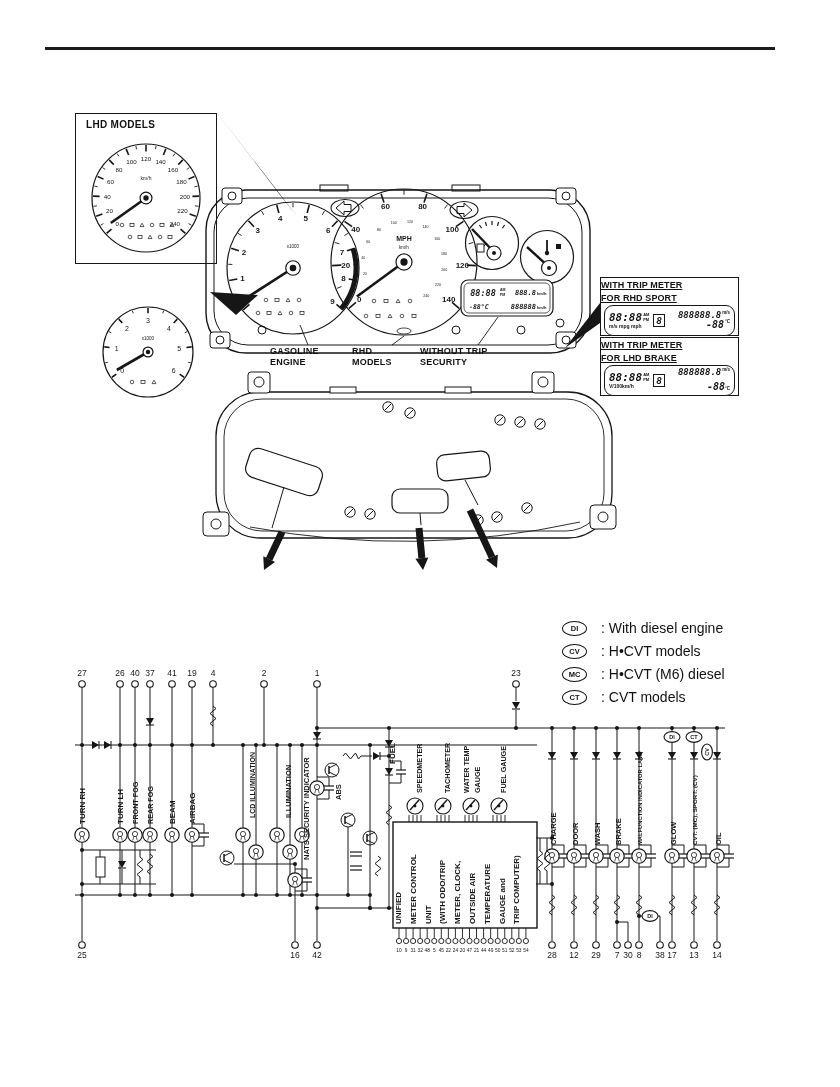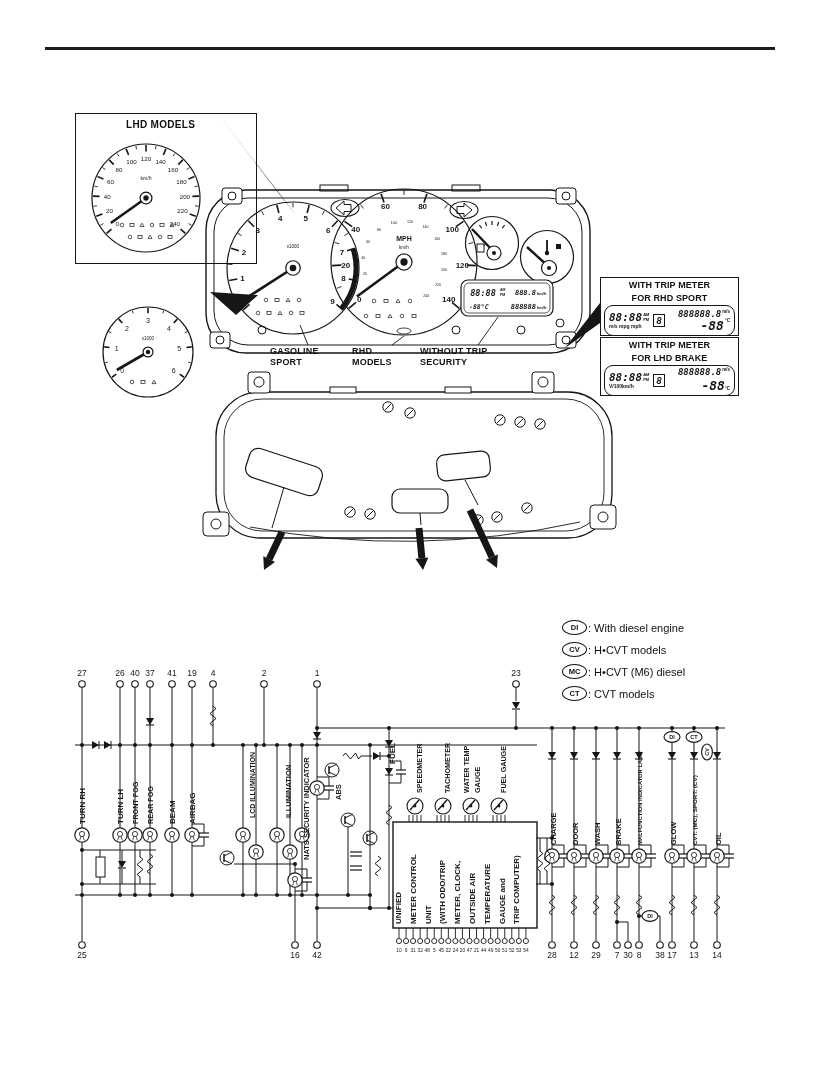--- a/index.html
+++ b/index.html
@@ -1,44 +1,44 @@
 <!DOCTYPE html>
 <html><head>
 <meta charset="utf-8">
 <style>
   html,body{margin:0;padding:0;background:#fff;}
   .page{position:relative;width:840px;height:1087px;background:#ffffff;overflow:hidden;
         font-family:"Liberation Sans",sans-serif;color:#111;}
   #art{position:absolute;left:0;top:0;pointer-events:none;}
   .rule{position:absolute;left:45px;top:47px;width:730px;height:3px;background:#1c1c1c;}
-  .gbox{position:absolute;border:1.5px solid #161616;background:transparent;padding-left:40px;}
+  .gbox{position:absolute;border:1.5px solid #161616;background:transparent;}
   .gbox-title{margin:5px 0 0 10px;font-size:10px;font-weight:bold;letter-spacing:.3px;}
   .caption{position:absolute;font-size:9px;font-weight:bold;line-height:11px;letter-spacing:.2px;}
   .tbox{position:absolute;left:600px;width:137px;height:57px;border:1.4px solid #161616;background:#fff;}
-  .t-title{text-align:center;font-size:9px;font-weight:bold;line-height:10.5px;margin-top:2px;letter-spacing:.1px;}
+  .t-title{text-align:left;font-size:9px;font-weight:bold;line-height:10.5px;margin-top:2px;letter-spacing:.1px;text-decoration:underline;}
   .t-lcd{margin:2px 3px 0 3px;height:29px;border:1.2px solid #161616;border-radius:9px;
          display:flex;align-items:center;padding:0 4px;gap:2px;background:#fff;}
   .lcd-left{display:flex;flex-direction:column;line-height:1;}
   .lcd-clockrow{display:flex;align-items:flex-start;gap:1px;}
   .lcd-clock{font-family:"DejaVu Sans Mono",monospace;font-weight:bold;font-style:italic;font-size:11px;}
   .lcd-ampm{display:flex;flex-direction:column;font-size:4px;font-weight:bold;line-height:4.5px;margin-top:1px;}
   .lcd-units{font-size:5px;font-weight:bold;margin-top:1px;}
   .lcd-digit{border:1.1px solid #161616;font-family:"DejaVu Sans Mono",monospace;font-weight:bold;
              font-style:italic;font-size:9.5px;padding:1px 2px;margin:0 2px;line-height:1;}
   .lcd-right{display:flex;flex-direction:column;align-items:flex-end;line-height:1;flex:1;}
   .lcd-odo,.lcd-temp{font-family:"DejaVu Sans Mono",monospace;font-weight:bold;font-style:italic;font-size:9px;}
-  .lcd-temp{font-size:13px;font-style:italic;}
+  .lcd-temp{font-size:10px;font-style:italic;}
   .lcd-u{font-size:4.5px;font-weight:bold;}
   .lcd-odorow,.lcd-temprow{display:flex;align-items:flex-start;gap:1px;}
   .ctable{position:absolute;}
   .legend{position:absolute;left:562px;top:620px;}
   .lrow{display:flex;align-items:center;margin-bottom:7px;}
   .lbadge{width:25px;height:15px;border:1.3px solid #111;border-radius:50%;display:flex;
           align-items:center;justify-content:center;font-size:7.5px;font-weight:bold;box-sizing:border-box;}
-  .ltext{font-size:11px;margin-left:1px;}
+  .ltext{font-size:14px;margin-left:14px;}
 </style>
 </head>
 <body>
 
 <div class="page">
   <svg id="art" width="840" height="1087" viewBox="0 0 840 1087">
       <circle cx="146" cy="198" r="54" fill="none" stroke="#161616" stroke-width="1.2"></circle>
       <line x1="106.61332424969811" y1="233.4639221370195" x2="111.48835430482981" y2="229.07442535930537" stroke="#161616" stroke-width="1.6"></line>
       <line x1="100.57013306278805" y1="225.29701797023287" x2="103.41592850111905" y2="223.58709156153148" stroke="#161616" stroke-width="0.9"></line>
       <line x1="96.19629109834685" y1="216.12706759626045" x2="102.36067469070241" y2="213.88341545604405" stroke="#161616" stroke-width="1.6"></line>
@@ -825,21 +825,21 @@
     </svg>
 
   <div class="rule"></div>
 
   <div class="gbox" style="left:75px;top:113px;width:140px;height:149px">
     <div class="gbox-title">LHD MODELS</div>
   </div>
 
   <div class="caption" style="left:270px;top:346px;width:80px">
     <div>GASOLINE</div>
-    <div>SPORT</div>
+    <div>ENGINE</div>
   </div>
   <div class="caption" style="left:352px;top:346px;width:68px">
     <div>RHD</div>
     <div>MODELS</div>
   </div>
   <div class="caption" style="left:420px;top:346px;width:106px">
     <div>WITHOUT TRIP</div>
     <div>SECURITY</div>
   </div>
 

